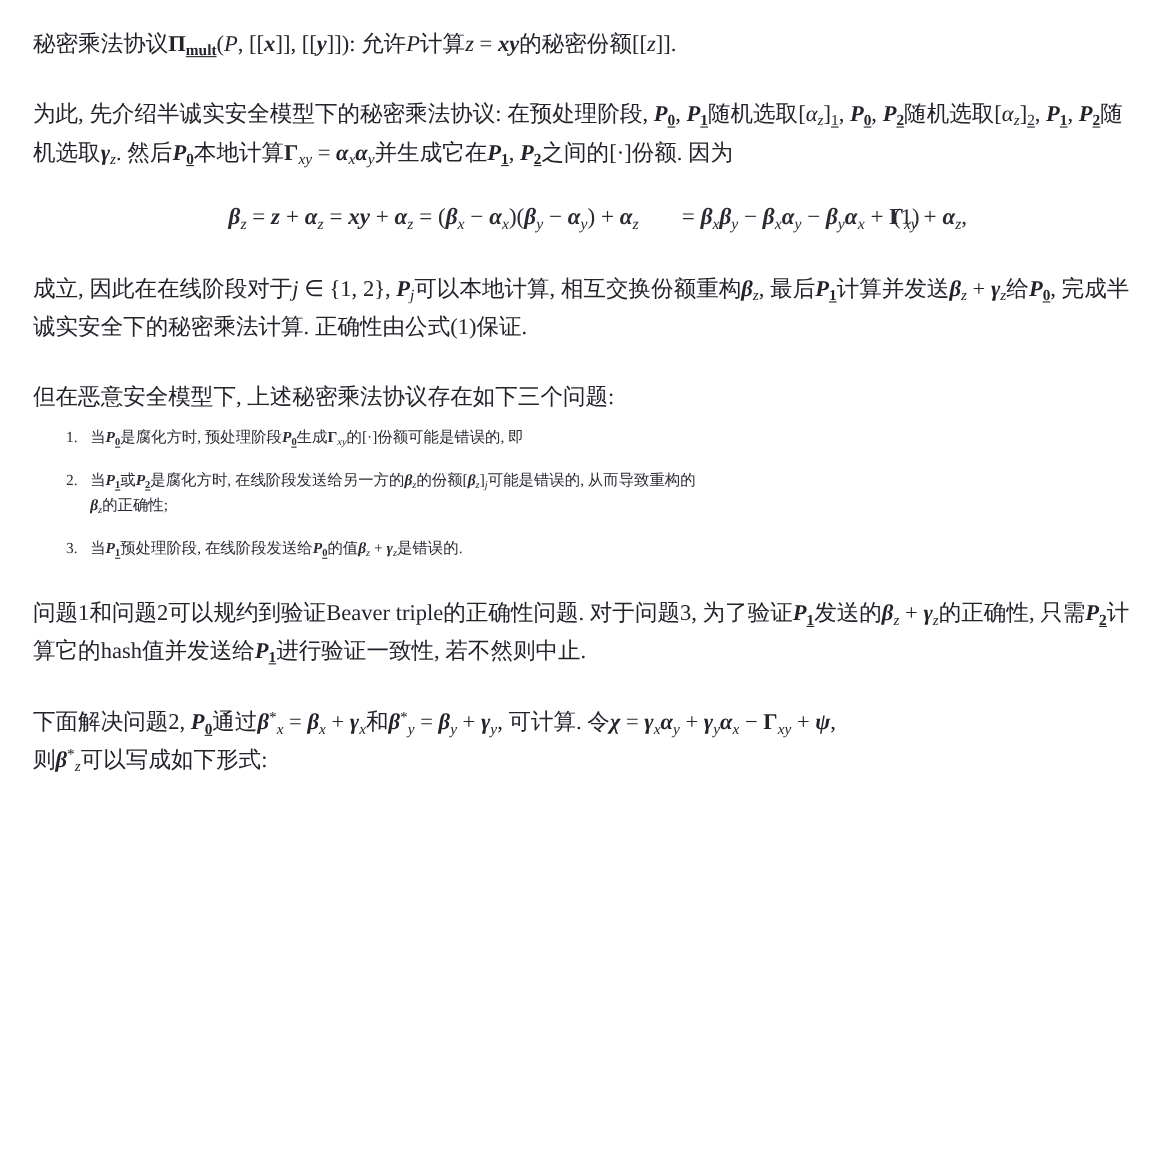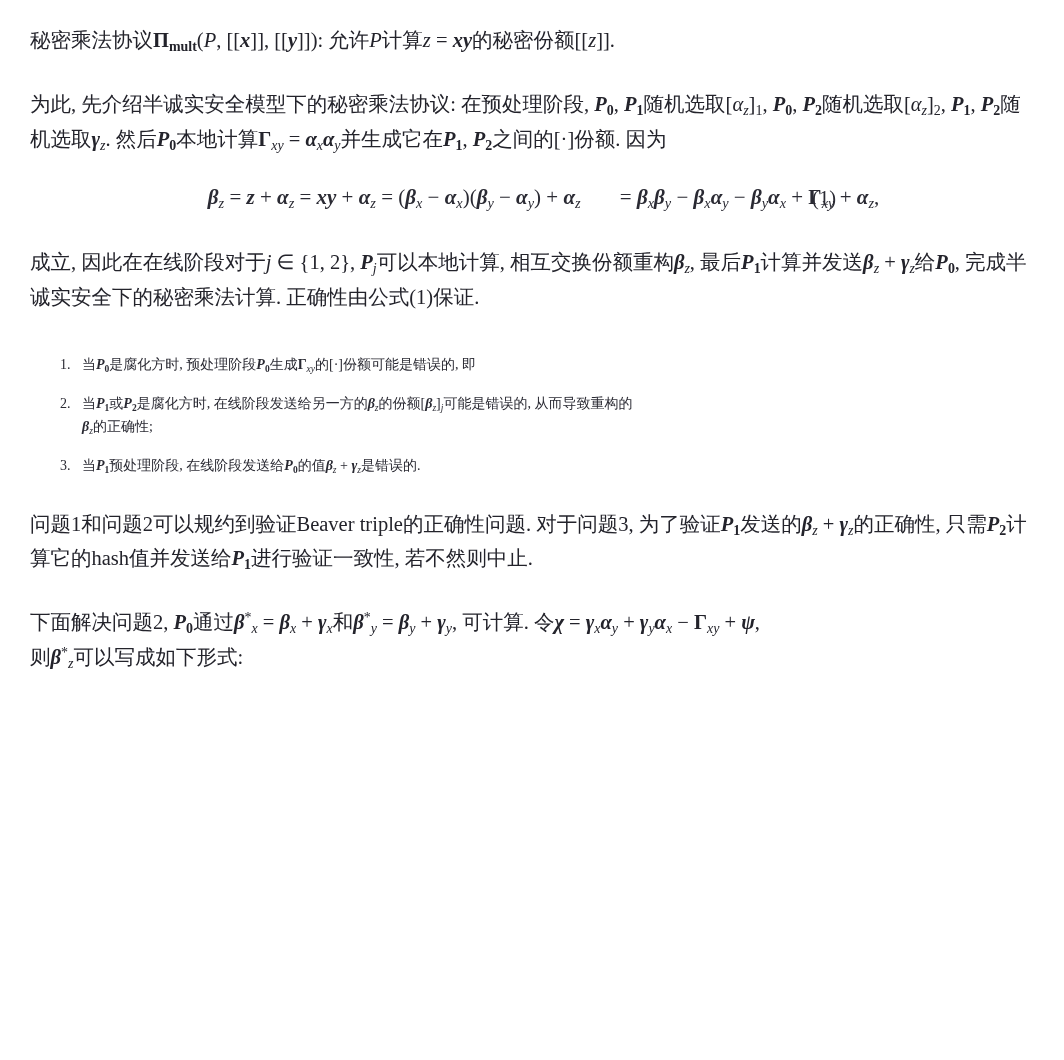--- a/index.html
+++ b/index.html
@@ -37,20 +37,21 @@
   .cal { font-family: "Liberation Serif", serif; font-style: italic; font-weight: normal; }
   sub.s {
     font-size: 0.68em;
     vertical-align: -0.28em;
     font-style: italic;
   }
   sub.sup-up {
     font-size: 0.68em;
     vertical-align: -0.28em;
     font-style: normal;
+    text-decoration: underline;
   }
   sup.s {
     font-size: 0.68em;
     vertical-align: 0.5em;
     font-style: normal;
   }
 
   .eq-block {
     position: relative;
     margin: 22px 0 6px 0;
@@ -115,20 +116,23 @@
   </div>
 
   <div class="gap-md"></div>
 
   <p class="para">
     <span>成立, 因此在在线阶段对于</span><span class="mi">j</span><span> ∈ </span><span>{1, 2}</span><span>, </span><span class="mbf">P</span><sub class="s">j</sub><span>可以本地计算, 相互交换份额重构</span><span class="mbf">β</span><sub class="s">z</sub><span>, 最后</span><span class="mbf">P</span><span class="mbf"><sub class="sup-up">1</sub></span><span>计算并发送</span><span class="mbf">β</span><sub class="s">z</sub><span> + </span><span class="mbf">γ</span><sub class="s">z</sub><span>给</span><span class="mbf">P</span><span class="mbf"><sub class="sup-up">0</sub></span><span>, 完成半诚实安全下的秘密乘法计算. 正确性由公式(1)保证.</span>
   </p>
 
   <div class="gap-lg"></div>
 
+  <p class="para">
+    <span>但在恶意安全模型下, 上述秘密乘法协议存在如下三个问题:</span>
+  </p>
 
   <ol class="problems">
     <li>
       <span>当</span><span class="mbf">P</span><span class="mbf"><sub class="sup-up">0</sub></span><span>是腐化方时, 预处理阶段</span><span class="mbf">P</span><span class="mbf"><sub class="sup-up">0</sub></span><span>生成</span><span class="mbfup">Γ</span><sub class="s">xy</sub><span>的[·]份额可能是错误的, 即</span>
     </li>
     <li>
       <span>当</span><span class="mbf">P</span><span class="mbf"><sub class="sup-up">1</sub></span><span>或</span><span class="mbf">P</span><span class="mbf"><sub class="sup-up">2</sub></span><span>是腐化方时, 在线阶段发送给另一方的</span><span class="mbf">β</span><sub class="s">z</sub><span>的份额[</span><span class="mbf">β</span><sub class="s">z</sub><span>]</span><sub class="s">j</sub><span>可能是错误的, 从而导致重构的</span>
       <span class="indent-line"><span class="mbf">β</span><sub class="s">z</sub><span>的正确性;</span></span>
     </li>
     <li>

